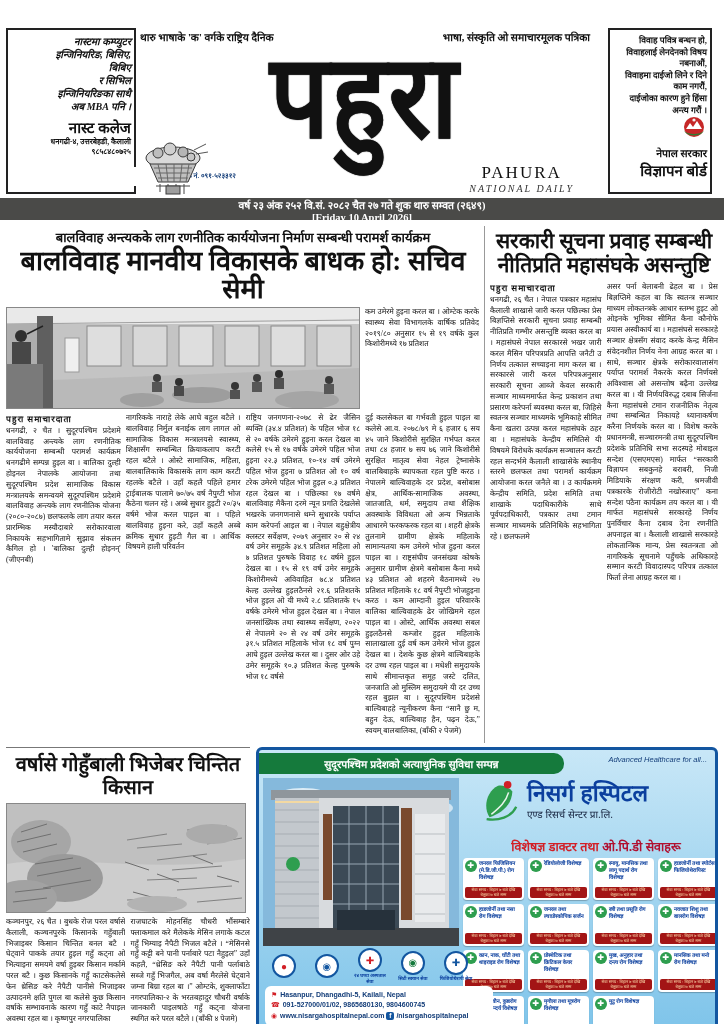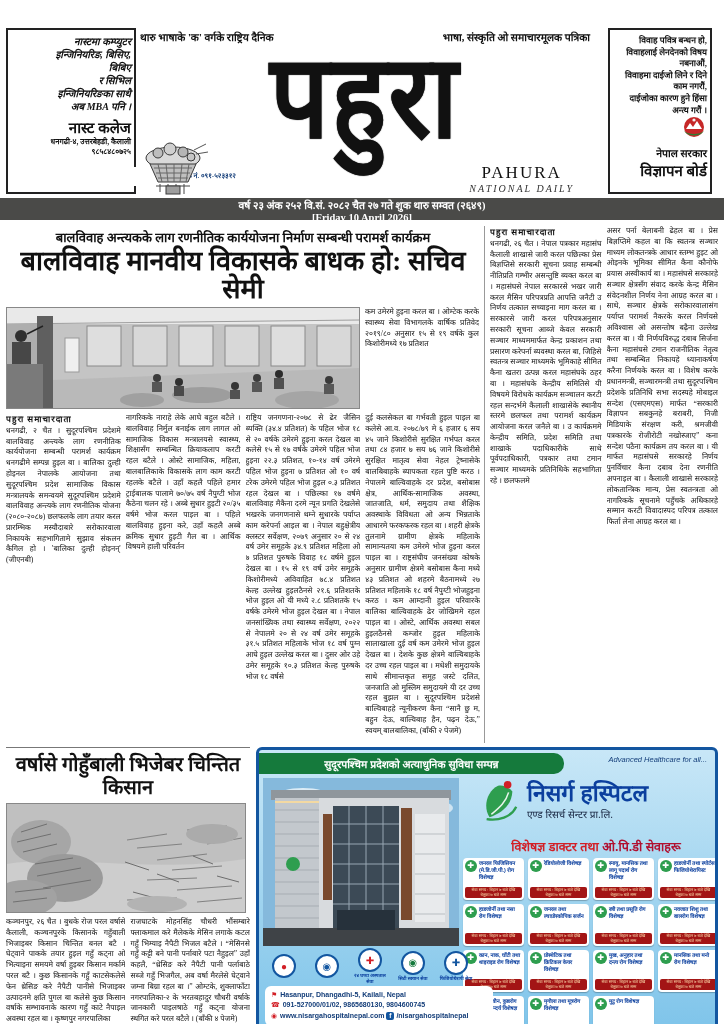--- a/index.html
+++ b/index.html
@@ -216,20 +216,21 @@
           <span class="byline">पहुरा समाचारदाता</span><br>
           <span>धनगढी, २ चैत । सुदूरपश्चिम प्रदेशमे बालविवाह अन्त्यके लाग रणनीतिक कार्ययोजना सम्बन्धी परामर्श कार्यक्रम धनगढीमे सम्पन्न हुइल बा ।  बालिका दुल्ही होइनल नेपालके आयोजना तथा सुदूरपश्चिम प्रदेश सामाजिक विकास मन्त्रालयके समन्वयमे सुदूरपश्चिम प्रदेशमे बालविवाह अन्त्यके लाग रणनीतिक योजना (२०८०-२०८७) छलफलके लाग तयार करल प्रारम्भिक मस्यौदाबारे सरोकारवाला निकायके सहभागितामे सुझाव संकलन कैगिल हो ।  'बालिका दुल्ही होइनन्' (जीएनबी)</span>
         </div>
         <div class="col">नागरिकके नाराहे लेके आघे बहुल बटैले । बालविवाह निर्मुल बनाईक लाग लागल ओ सामाजिक विकास मन्त्रालयसे स्वास्थ्य, शिक्षासँग सम्बन्धित क्रियाकलाप करटी रहल बटैले । ओस्टे सामाजिक, महिला, बालबालिकाके विकासके लाग काम करटी रहलके बटैले । उहाँ कहलै पहिले हमार ट्राईबालक पालामे ७०/७५ वर्ष नैपुग्टी भोज कैठेना चलन रहे । अब्बे सुधार हुइटी २०/३५ वर्षमे भोज करल पाइल बा ।  पहिले बालविवाह हुइना करे, उहाँ कहलै अब्बे क्रमिक सुधार हुइटी गैल बा । आर्थिक विषयमे हाली परिवर्तन</div>
         <div class="col">राष्ट्रिय जनगणना-२०७८ से ढेर जैसिन ब्यक्ति (३४.४ प्रतिशत) के पहिल भोज १८ से २० वर्षके उमेरमे हुइना करल देखल बा कलेसे १५ से १७ वर्षके उमेरमे पहिल भोज हुइना २२.३ प्रतिशत, १०-१४ वर्ष उमेरमे पहिल भोज हुइना ७ प्रतिशत ओ १० वर्ष टरेक उमेरमे पहिल भोज हुइल ०.३ प्रतिशत रहल देखल बा ।  पछिल्का १७ वर्षमे बालविवाह मैकैना दरमे न्यून प्रगति देखलेसे भखरके जनगणनासे थम्ने सुधारके पर्याप्त काम करेपर्ना आइल बा ।  नेपाल बहुक्षेत्रीय क्लस्टर सर्वेक्षण, २०७९ अनुसार २० से २४ वर्ष उमेर समूहके ३४.९ प्रतिशत महिला ओ ७ प्रतिशत पुरुषके विवाह १८ वर्षमे हुइल देखल बा । १५ से १९ वर्ष उमेर समूहके किशोरीमध्ये अविवाहित ७८.४ प्रतिशत केल्ह उल्लेख हुइलठैनसे २१.६ प्रतिशतके भोज हुइल ओ यी मध्ये २.८ प्रतिशतके १५ वर्षके उमेरमे भोज हुइल देखल बा ।  नेपाल जनसांख्यिक तथा स्वास्थ्य सर्वेक्षण, २०२२ से नेपालमे २० से २४ वर्ष उमेर समूहके ३१.५ प्रतिशत महिलाके भोज १८ वर्ष पुग्न आघे हुइल उल्लेख करल बा ।  दुसर ओर उहे उमेर समूहके १०.३ प्रतिशत केल्ह पुरुषके भोज १८ वर्षसे</div>
         <div class="col">दुई कलसेकल बा गर्भवती हुइल पाइल बा कलेसे आ.व. २०७८/७९ मे ६ हजार ६ सय ४५ जाने किशोरीसे सुरक्षित गर्भपत करल तथा ८४ हजार ७ सय ७६ जाने किशोरीसे सुरक्षित मातृत्व सेवा नेहल ट्रेष्नासेके बालबिबाहके ब्यापकता रहल पुष्टि करठ ।  नेपालमे बाल्विवाहके दर प्रदेश, बसोबास क्षेत्र, आर्थिक-सामाजिक अवस्था, जातजाति, धर्म, समुदाय तथा शैक्षिक अवस्थाके विविधता ओ अन्य भिन्नताके आधारमे फरकफरक रहल बा ।  शहरी क्षेत्रके तुलनामे ग्रामीण क्षेत्रके महिलाके सामान्यतया कम उमेरमे भोज हुइना करल पाइल बा । राष्ट्रसंघीय जनसंख्या कोषके अनुसार ग्रामीण क्षेत्रमे बसोबास कैना मध्ये ४३ प्रतिशत ओ शहरमे बैठनामध्ये २७ प्रतिशत महिलाके १८ वर्ष नैपुग्टी भोजहुइना करठ । कम आम्दानी हुइल परिवारके बालिका बाल्विवाहके ढेर जोखिममे रहल पाइल बा ।  ओस्टे, आर्थिक अवस्था सबल हुइलठैनसे कम्जोर हुइल महिलाके सालाखाला दुई वर्ष कम उमेरमे भोज हुइल देखल बा । देशके कुछ क्षेत्रमे बाल्विबाहके दर उच्च रहल पाइल बा । मधेशी समुदायके साथे सीमान्तकृत समूह जस्टे दलित, जनजाति ओ मुस्लिम समुदायमे यी दर उच्च रहल बुझल बा ।  सुदूरपश्चिम प्रदेशसे बाल्विबाहहे न्यूनीकरण कैना “सानै छु म, बहुन देऊ, बाल्विबाह हैन, पढ़न देऊ,” स्वयम् बालबालिका,  (बाँकी २ पेजमे)</div>
       </div>
     </div>
 
     <div class="rightart">
+      <div class="headline2">सरकारी सूचना प्रवाह सम्बन्धी नीतिप्रति महासंघके असन्तुष्टि</div>
       <div class="cols2">
         <div class="col">
           <span class="byline">पहुरा समाचारदाता</span><br>
           <span>धनगढी, २६ चैत । नेपाल पत्रकार महासंघ कैलाली शाखासे जारी करल पछिल्का प्रेस बिज्ञप्तिसे सरकारी सूचना प्रवाह सम्बन्धी नीतिप्रति गम्भीर असन्तुष्टि ब्यक्त करल बा ।  महासंघसे नेपाल सरकारसे भखर जारी करल मैसिन परिपत्रप्रति आपत्ति जनैटी उ निर्णय तत्काल सच्याइना माग करल बा । सरकारसे जारी करल परिपत्रअनुसार सरकारी सूचना आब्जे केवल सरकारी सञ्चार माध्यममार्फत केन्द्र प्रकाशन तथा प्रसारण करेपर्ना ब्यवस्था करल बा, जिहिसे स्वतन्त्र सञ्चार माध्यमके भूमिकाहे सीमित कैना खतरा उत्पन्न करल महासंघके ठहर बा ।  महासंघके केन्द्रीय समितिसे यी विषयमे विरोधके कार्यक्रम सञ्चालन करटी रहल सन्दर्भमे कैलाली शाखासेके स्थानीय स्तरमे छलफल तथा परामर्श कार्यक्रम आयोजना करल जनैले बा । उ कार्यक्रममे केन्द्रीय समिति, प्रदेश समिति तथा शाखाके पदाधिकारीके साथे पूर्वपदाधिकारी, पत्रकार तथा टमान सञ्चार माध्यमके प्रतिनिधिके सहभागिता रहे । छलफलमे</span>
         </div>
         <div class="col">असर पर्ना बेलाबनी ढेहल बा ।  प्रेस बिज्ञप्तिमे कहल बा कि स्वतन्त्र सञ्चार माध्यम लोकतन्त्रके आधार स्तम्भ हुइट ओ ओइनके भूमिका सीमित कैना कौनोफे प्रयास अस्वीकार्य बा । महासंघसे सरकारहे सञ्चार क्षेत्रसँग संवाद करके केन्द्र मैसिन संवेदनशील निर्णय नेना आग्रह करल बा ।  साथे, सञ्चार क्षेत्रके सरोकारवालासंग पर्याप्त परामर्श नैकरके करल निर्णयसे अविश्वास ओ असन्तोष बढ़ैना उल्लेख करल बा । यी निर्णयविरुद्ध दबाब सिर्जना कैना महासंघसे टमान राजनीतिक नेतृत्व तथा सम्बन्धित निकायहे ध्यानाकर्षण करैना निर्णयके करल बा । विशेष करके प्रधानमन्त्री, सञ्चारमन्त्री तथा सुदूरपश्चिम प्रदेशके प्रतिनिधि सभा सदस्यहे मोबाइल सन्देश (एसएमएस) मार्फत “सरकारी विज्ञापन सबकुनहे बराबरी, निजी मिडियाके संरक्षण करी, श्रमजीवी पत्रकारके रोजीरोटी नखोस्जाए” कना सन्देश पठैना कार्यक्रम तय करल बा । यी मार्फत महासंघसे सरकारहे निर्णय पुनर्विचार कैना दबाब देना रणनीति अपनाइल बा ।  कैलाली शाखासे सरकारहे लोकतान्त्रिक मान्य, प्रेस स्वतन्त्रता ओ नागरिकके सूचनामे पहुँचके अधिकारहे सम्मान करटी विवादास्पद परिपत्र तत्काल फिर्ता लेना आग्रह करल बा ।</div>
       </div>
     </div>
   </div>
 

